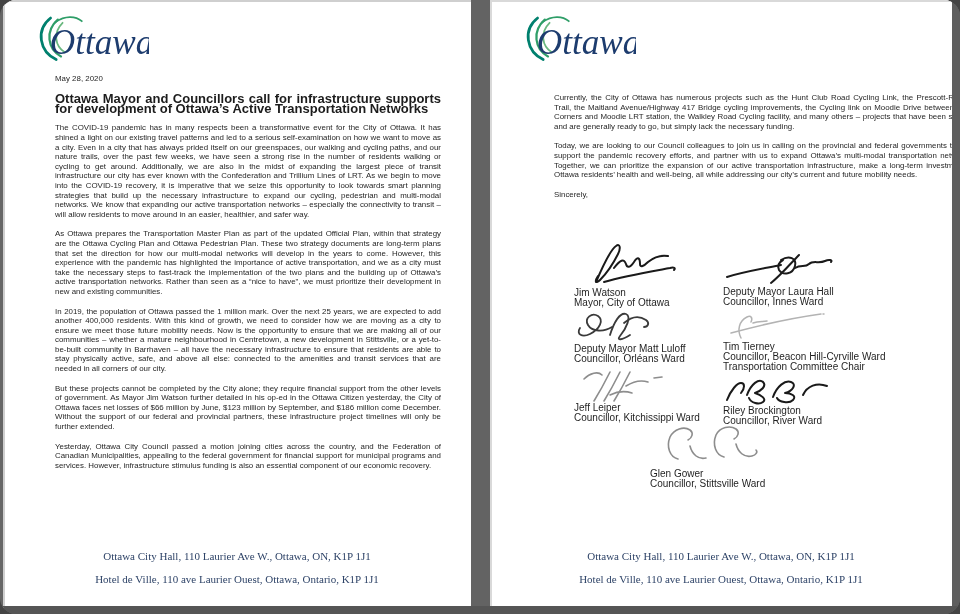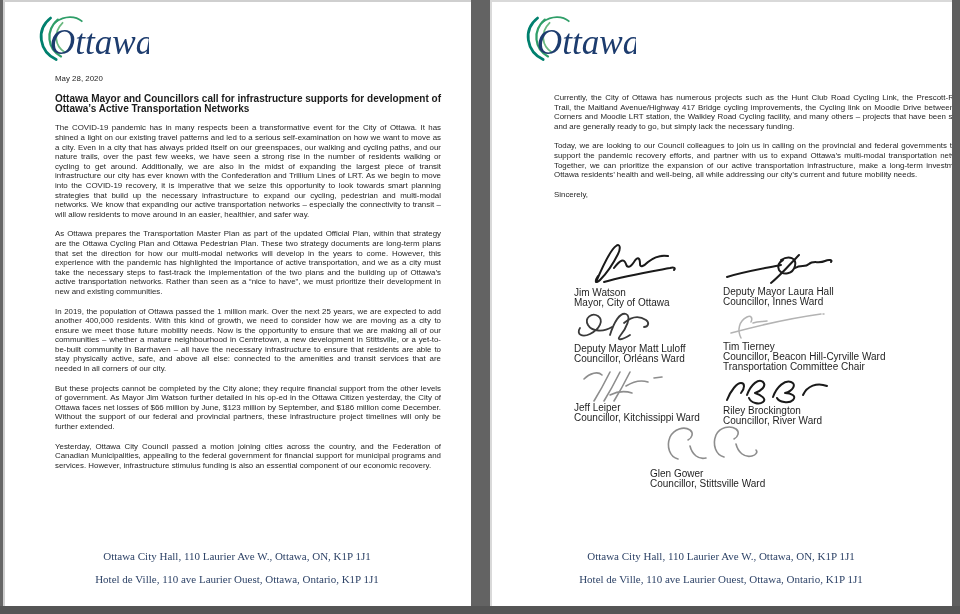--- a/index.html
+++ b/index.html
@@ -1,18 +1,18 @@
 <!DOCTYPE html>
 <html><head>
 <meta charset="utf-8">
 <style>
   html,body{margin:0;padding:0;background:#444;}
   .stage{
     position:relative;width:960px;height:614px;overflow:hidden;
-    background:#666;font-family:"Liberation Sans",sans-serif;
+    background:#666;font-family:"Liberation Sans",sans-serif;border-radius:16px;
   }
   .page{
     position:absolute;top:0;background:#fff;height:608px;
     box-shadow:inset 0 2px 0 #d9d9d9;
   }
   .page-left{left:3px;width:468px;box-shadow:inset 2px 2px 0 #cfcfcf;}
   .page-right{left:490px;width:462px;box-shadow:inset 2px 2px 0 #d9d9d9;}
   .separator{position:absolute;left:471px;top:0;width:19px;height:608px;background:#636363;}
   .right-edge{position:absolute;left:952px;top:0;width:8px;height:614px;background:#5e5e5e;}
   .bottom-edge{position:absolute;left:0;top:606px;width:960px;height:8px;background:#555;}
@@ -25,21 +25,21 @@
   .logo text{
     font-family:"Liberation Serif",serif;font-style:italic;
     font-size:44px;fill:#1d3c6e;
   }
 
   .content{position:absolute;color:#262626;font-size:7.9px;line-height:9.6px;}
   .content p{margin:0 0 10px 0;text-align:justify;}
   .p1-content{left:52px;top:74px;width:386px;}
   .p2-content{left:36px;top:93px;width:420px;margin-left:28px;}
   .date-line{margin:0 0 18px 0;}
-  .headline{font-weight:bold;font-size:10px;line-height:9.9px;margin:0 0 11px 0;text-align:justify;color:#1c1c1c;}
+  .headline{font-weight:bold;font-size:13px;line-height:9.9px;margin:0 0 11px 0;text-align:justify;color:#1c1c1c;}
   .closing{margin-top:14px;}
 
   .signatory{position:absolute;color:#1f1f1f;}
   .sig{display:block;}
   .sig path{fill:none;stroke-linecap:round;stroke-linejoin:round;}
   .sig-dark path{stroke:#1a1a1a;stroke-width:2;}
   .sig-mid path{stroke:#3a3a3a;stroke-width:1.8;}
   .sig-gray path{stroke:#8d8d8d;stroke-width:1.6;}
   .sig-light path{stroke:#b3b3b3;stroke-width:1.5;}
   .sig-name,.sig-title{font-size:10px;line-height:10px;}

